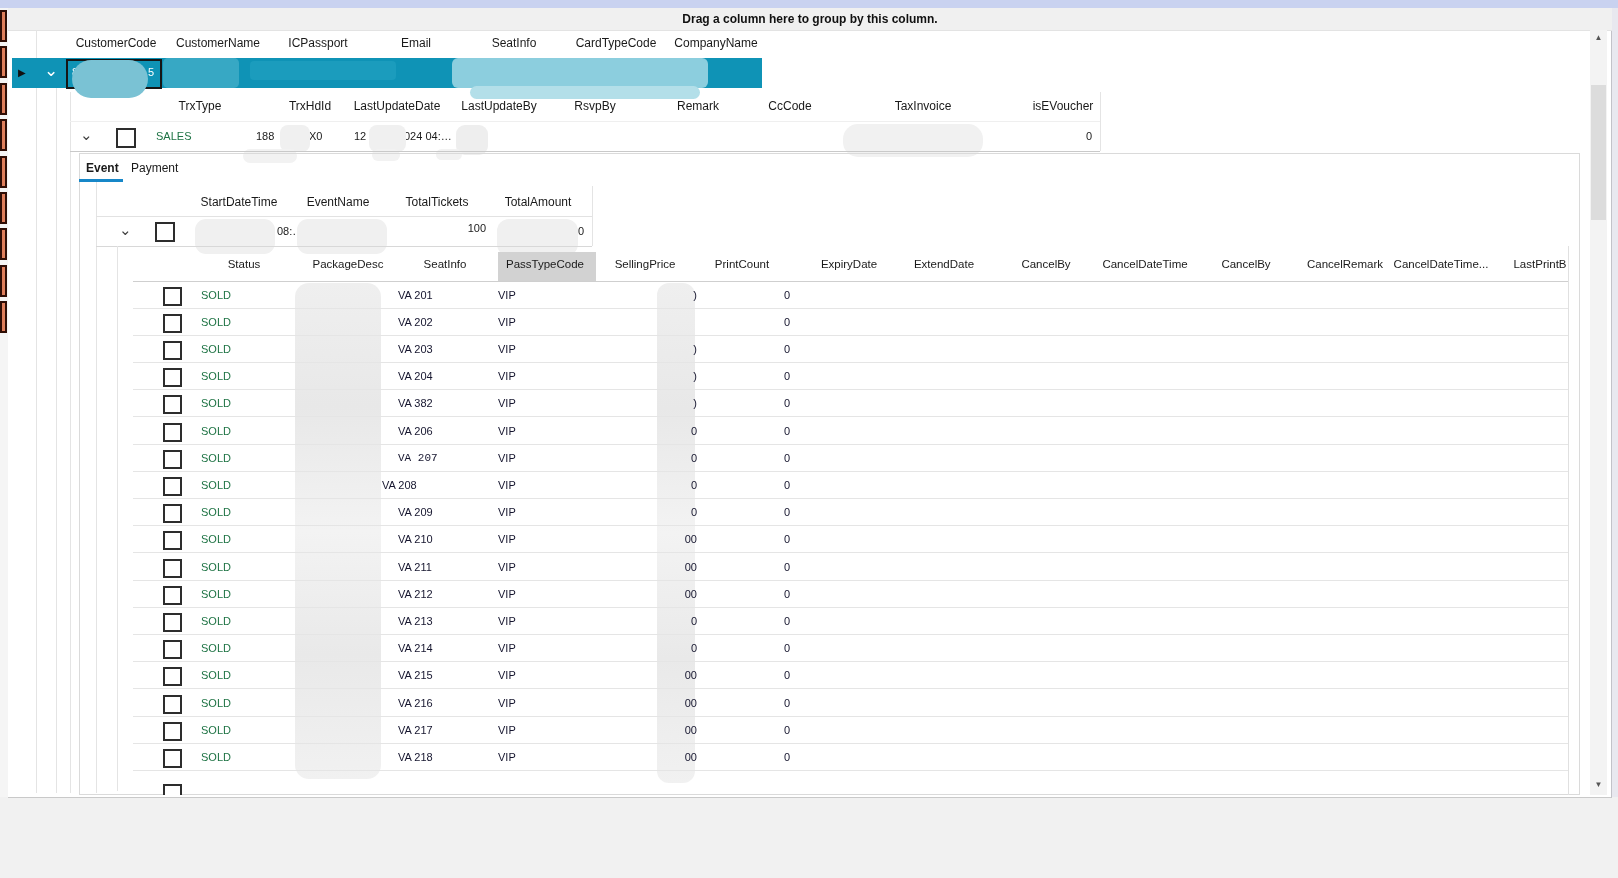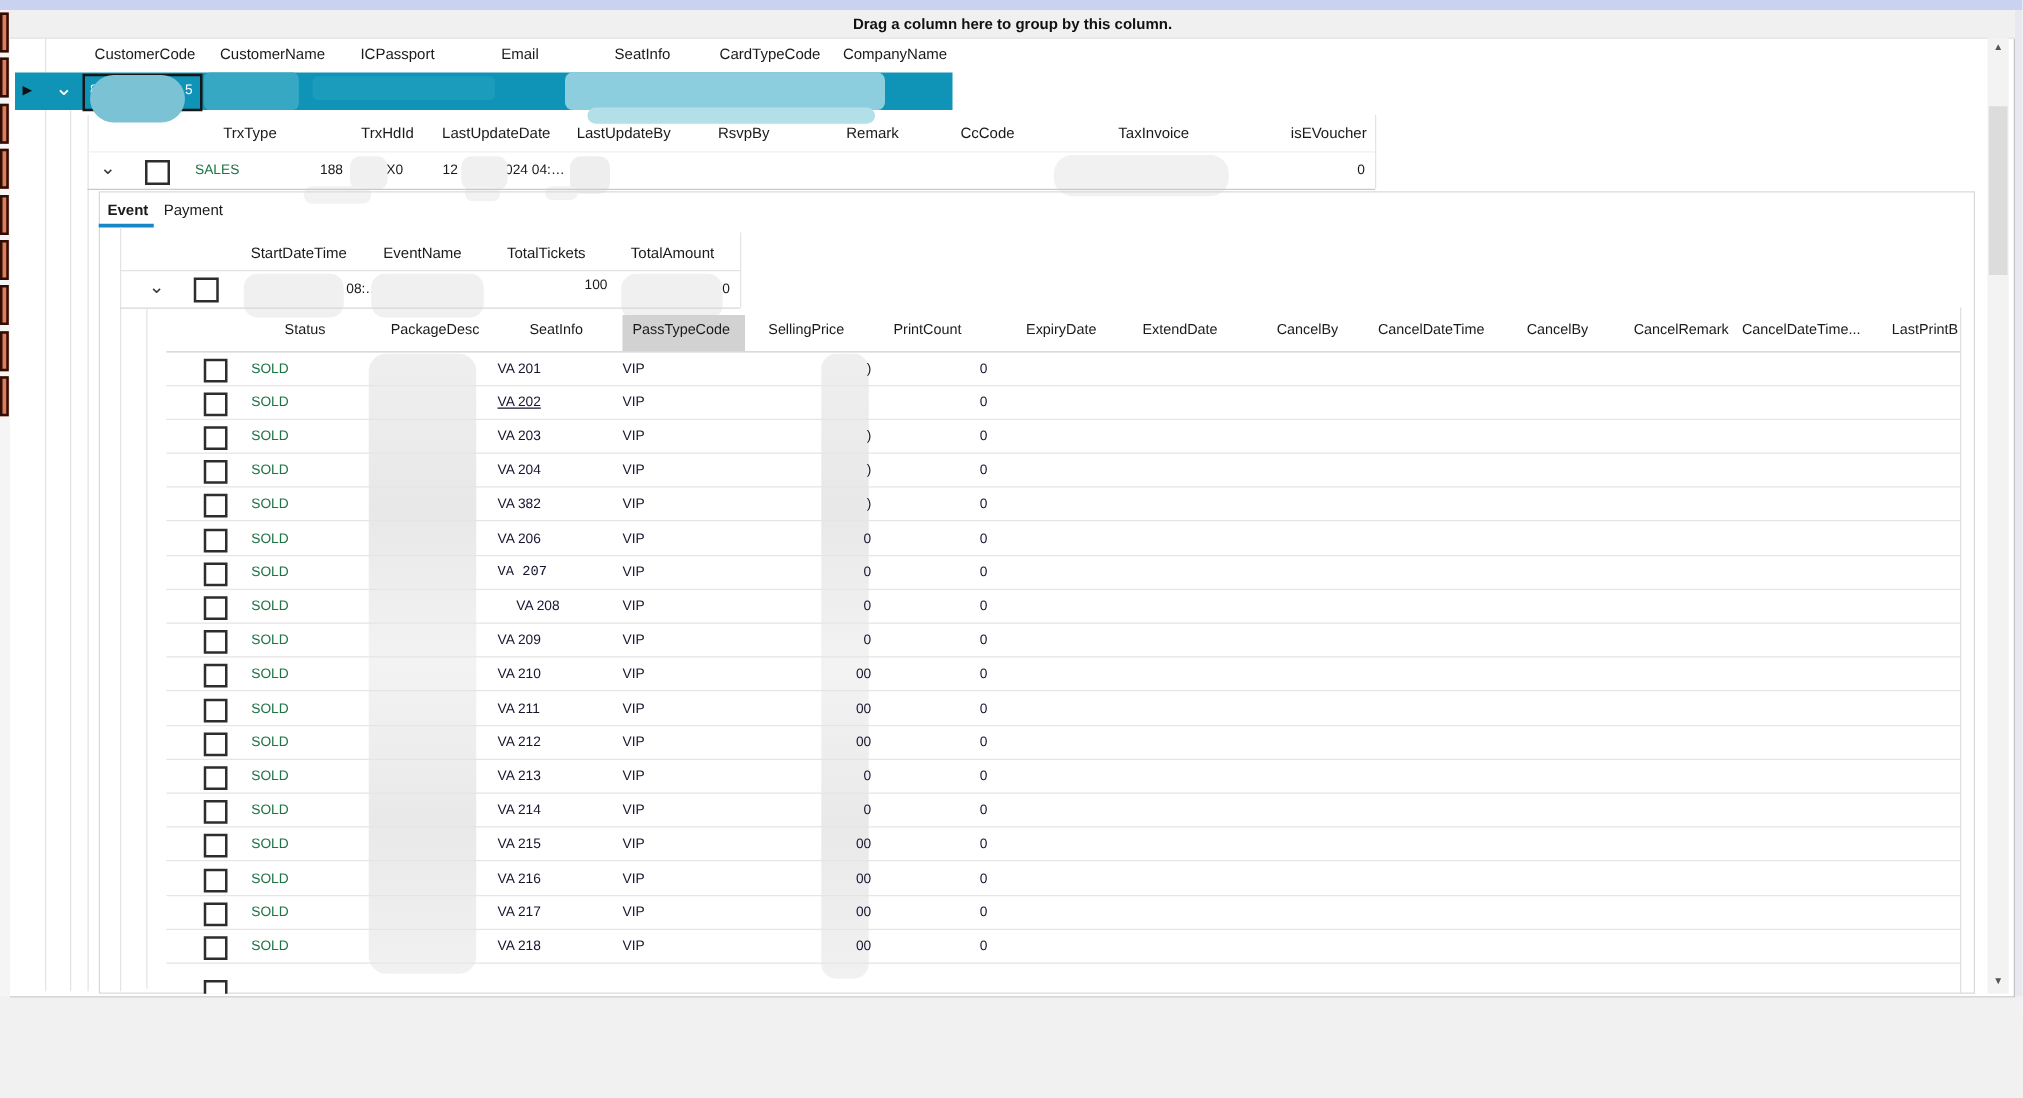--- a/index.html
+++ b/index.html
@@ -172,21 +172,21 @@
         <div class="abs txt green" style="left: 68px; top: 7px;">SOLD</div>
         <div class="abs txt navy" style="left: 265px; top: 7px;">VA 201</div>
         <div class="abs txt navy" style="left: 365px; top: 7px;">VIP</div>
         <div class="abs txt navy rtxt" style="left: 504px; top: 7px; width: 60px;">)</div>
         <div class="abs txt navy rtxt" style="left: 597px; top: 7px; width: 60px;">0</div>
         <div class="abs hline" style="left: 0px; top: 26.2px; width: 1435px; background: rgb(229, 229, 229);"></div>
       </div>
       <div class="abs" style="left: 0px; top: 62.7px; width: 1435px; height: 27.2px;">
         <div class="abs cb" style="left: 30px; top: 5px;"></div>
         <div class="abs txt green" style="left: 68px; top: 7px;">SOLD</div>
-        <div class="abs txt navy" style="left: 265px; top: 7px; text-decoration: underline;">VA 202</div>
+        <div class="abs txt navy" style="left: 265px; top: 7px;">VA 202</div>
         <div class="abs txt navy" style="left: 365px; top: 7px;">VIP</div>
         <div class="abs txt navy rtxt" style="left: 504px; top: 7px; width: 60px;"></div>
         <div class="abs txt navy rtxt" style="left: 597px; top: 7px; width: 60px;">0</div>
         <div class="abs hline" style="left: 0px; top: 26.2px; width: 1435px; background: rgb(229, 229, 229);"></div>
       </div>
       <div class="abs" style="left: 0px; top: 89.9px; width: 1435px; height: 27.2px;">
         <div class="abs cb" style="left: 30px; top: 5px;"></div>
         <div class="abs txt green" style="left: 68px; top: 7px;">SOLD</div>
         <div class="abs txt navy" style="left: 265px; top: 7px;">VA 203</div>
         <div class="abs txt navy" style="left: 365px; top: 7px;">VIP</div>
@@ -226,21 +226,21 @@
         <div class="abs txt green" style="left: 68px; top: 7px;">SOLD</div>
         <div class="abs txt navy" style="left: 265px; top: 7px; font-family: Liberation Mono, monospace;">VA 207</div>
         <div class="abs txt navy" style="left: 365px; top: 7px;">VIP</div>
         <div class="abs txt navy rtxt" style="left: 504px; top: 7px; width: 60px;">0</div>
         <div class="abs txt navy rtxt" style="left: 597px; top: 7px; width: 60px;">0</div>
         <div class="abs hline" style="left: 0px; top: 26.2px; width: 1435px; background: rgb(229, 229, 229);"></div>
       </div>
       <div class="abs" style="left: 0px; top: 225.9px; width: 1435px; height: 27.2px;">
         <div class="abs cb" style="left: 30px; top: 5px;"></div>
         <div class="abs txt green" style="left: 68px; top: 7px;">SOLD</div>
-        <div class="abs txt navy" style="left: 280px; top: 7px;">VA 208</div>
+        <div class="abs txt navy" style="left: 249px; top: 7px;">VA 208</div>
         <div class="abs txt navy" style="left: 365px; top: 7px;">VIP</div>
         <div class="abs txt navy rtxt" style="left: 504px; top: 7px; width: 60px;">0</div>
         <div class="abs txt navy rtxt" style="left: 597px; top: 7px; width: 60px;">0</div>
         <div class="abs hline" style="left: 0px; top: 26.2px; width: 1435px; background: rgb(229, 229, 229);"></div>
       </div>
       <div class="abs" style="left: 0px; top: 253.1px; width: 1435px; height: 27.2px;">
         <div class="abs cb" style="left: 30px; top: 5px;"></div>
         <div class="abs txt green" style="left: 68px; top: 7px;">SOLD</div>
         <div class="abs txt navy" style="left: 265px; top: 7px;">VA 209</div>
         <div class="abs txt navy" style="left: 365px; top: 7px;">VIP</div>

